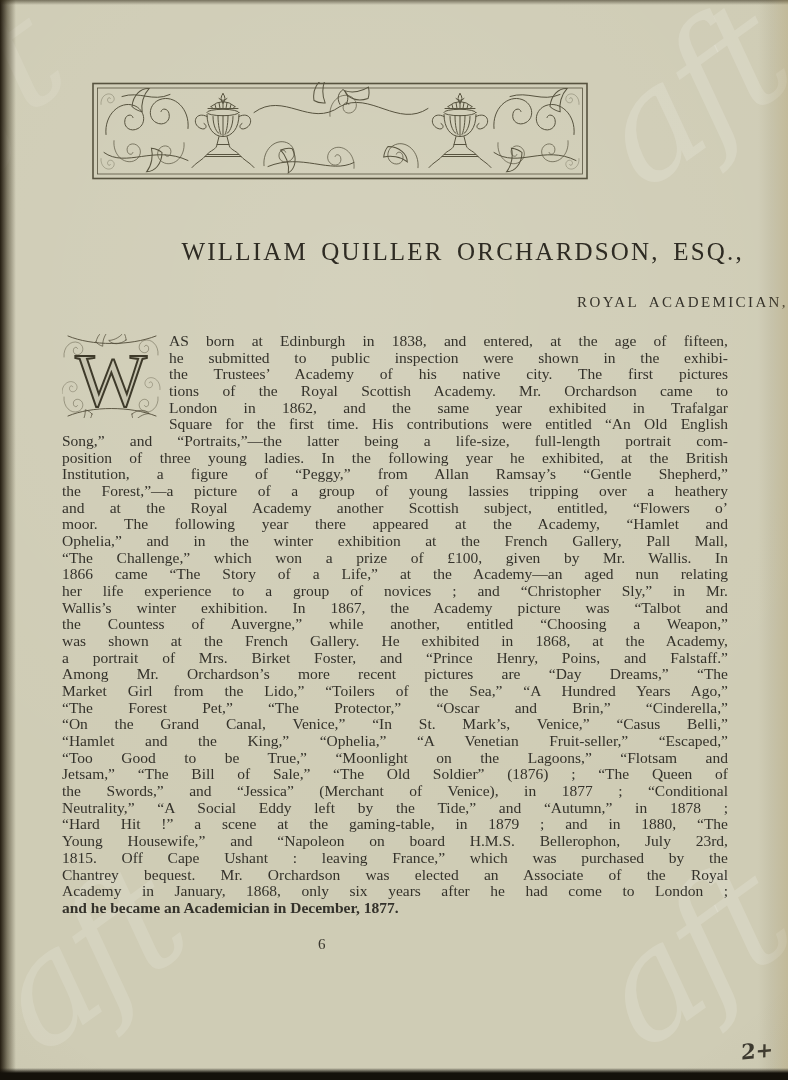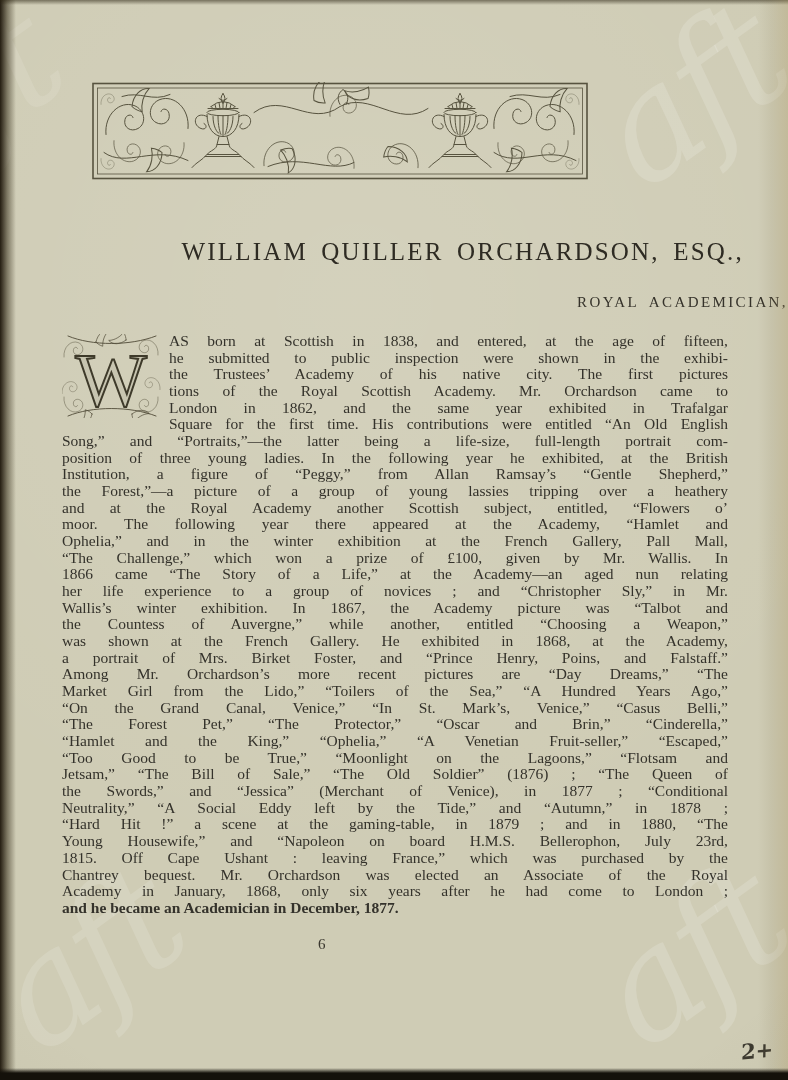--- a/index.html
+++ b/index.html
@@ -180,21 +180,21 @@
         <use href="#leaf" transform="translate(34,8) rotate(-20) scale(0.7)"></use>
         <use href="#leaf" transform="translate(64,6) rotate(-160) scale(0.7)"></use>
         <use href="#leaf" transform="translate(30,80) rotate(160) scale(0.7)"></use>
         <use href="#leaf" transform="translate(70,80) rotate(20) scale(0.7)"></use>
         <path d="M6,2 C30,12 68,12 94,2"></path>
         <path d="M6,82 C30,72 68,72 94,82"></path>
       </g>
       <text x="49" y="72" text-anchor="middle" font-family="Liberation Serif, serif" font-size="76" fill="rgba(58,54,40,0.06)" stroke="#3e3a2a" stroke-width="2">W</text>
     </svg>
     <div>
-        <div class="body-line">AS born at Scottish in 1838, and entered, at the age of fifteen,</div>
+        <div class="body-line">AS born at Edinburgh in 1838, and entered, at the age of fifteen,</div>
         <div class="body-line">he submitted to public inspection were shown in the exhibi-</div>
         <div class="body-line">the Trustees’ Academy of his native city.  The first pictures</div>
         <div class="body-line">tions of the Royal Scottish Academy.  Mr. Orchardson came to</div>
         <div class="body-line">London in 1862, and the same year exhibited in Trafalgar</div>
         <div class="body-line">Square for the first time.  His contributions were entitled “An Old English</div>
         <div class="body-line">Song,” and “Portraits,”—the latter being a life-size, full-length portrait com-</div>
         <div class="body-line">position of three young ladies.  In the following year he exhibited, at the British</div>
         <div class="body-line">Institution, a figure of “Peggy,” from Allan Ramsay’s “Gentle Shepherd,”</div>
         <div class="body-line">the Forest,”—a picture of a group of young lassies tripping over a heathery</div>
         <div class="body-line">and at the Royal Academy another Scottish subject, entitled, “Flowers o’</div>
@@ -202,22 +202,22 @@
         <div class="body-line">Ophelia,” and in the winter exhibition at the French Gallery, Pall Mall,</div>
         <div class="body-line">“The Challenge,” which won a prize of £100, given by Mr. Wallis.  In</div>
         <div class="body-line">1866 came “The Story of a Life,” at the Academy—an aged nun relating</div>
         <div class="body-line">her life experience to a group of novices ; and “Christopher Sly,” in Mr.</div>
         <div class="body-line">Wallis’s winter exhibition.  In 1867, the Academy picture was “Talbot and</div>
         <div class="body-line">the Countess of Auvergne,” while another, entitled “Choosing a Weapon,”</div>
         <div class="body-line">was shown at the French Gallery.  He exhibited in 1868, at the Academy,</div>
         <div class="body-line">a portrait of Mrs. Birket Foster, and “Prince Henry, Poins, and Falstaff.”</div>
         <div class="body-line">Among Mr. Orchardson’s more recent pictures are “Day Dreams,” “The</div>
         <div class="body-line">Market Girl from the Lido,” “Toilers of the Sea,” “A Hundred Years Ago,”</div>
+        <div class="body-line">“The Forest Pet,” “The Protector,” “Oscar and Brin,” “Cinderella,”</div>
         <div class="body-line">“On the Grand Canal, Venice,” “In St. Mark’s, Venice,” “Casus Belli,”</div>
-        <div class="body-line">“The Forest Pet,” “The Protector,” “Oscar and Brin,” “Cinderella,”</div>
         <div class="body-line">“Hamlet and the King,” “Ophelia,” “A Venetian Fruit-seller,” “Escaped,”</div>
         <div class="body-line">“Too Good to be True,” “Moonlight on the Lagoons,” “Flotsam and</div>
         <div class="body-line">Jetsam,” “The Bill of Sale,” “The Old Soldier” (1876) ; “The Queen of</div>
         <div class="body-line">the Swords,” and “Jessica” (Merchant of Venice), in 1877 ; “Conditional</div>
         <div class="body-line">Neutrality,” “A Social Eddy left by the Tide,” and “Autumn,” in 1878 ;</div>
         <div class="body-line">“Hard Hit !” a scene at the gaming-table, in 1879 ; and in 1880, “The</div>
         <div class="body-line">Young Housewife,” and “Napoleon on board H.M.S. Bellerophon, July 23rd,</div>
         <div class="body-line">1815.  Off Cape Ushant : leaving France,” which was purchased by the</div>
         <div class="body-line">Chantrey bequest.  Mr. Orchardson was elected an Associate of the Royal</div>
         <div class="body-line">Academy in January, 1868, only six years after he had come to London ;</div>

